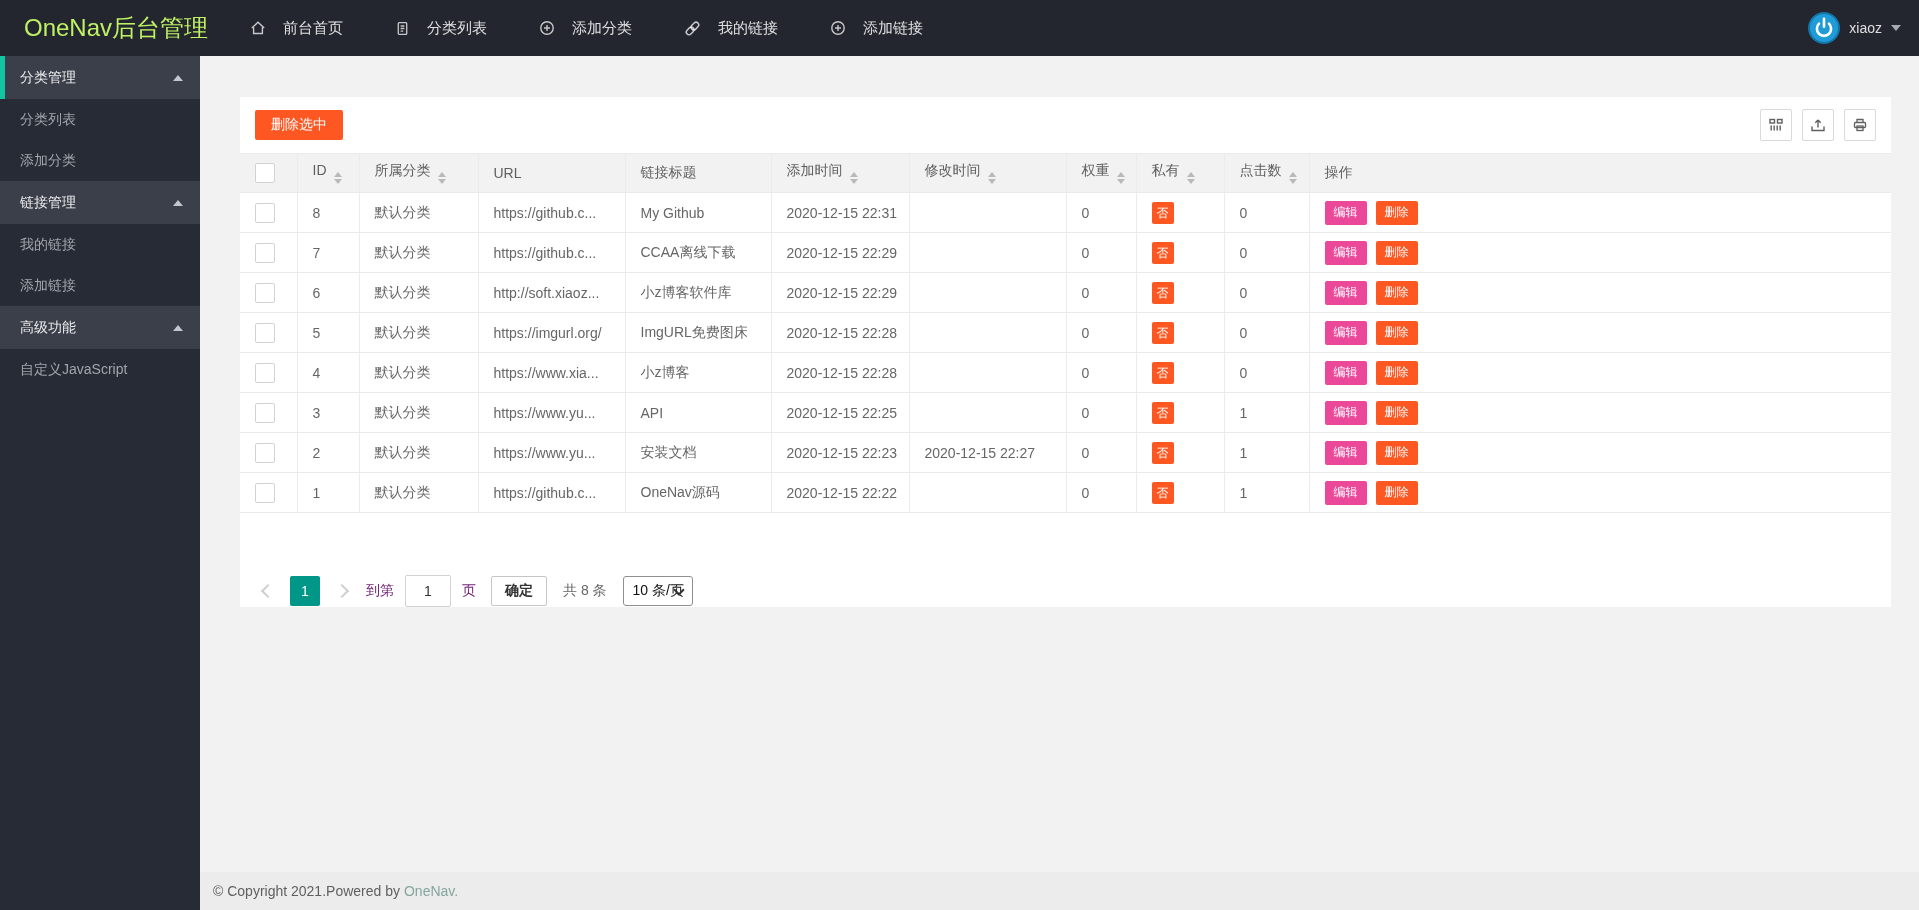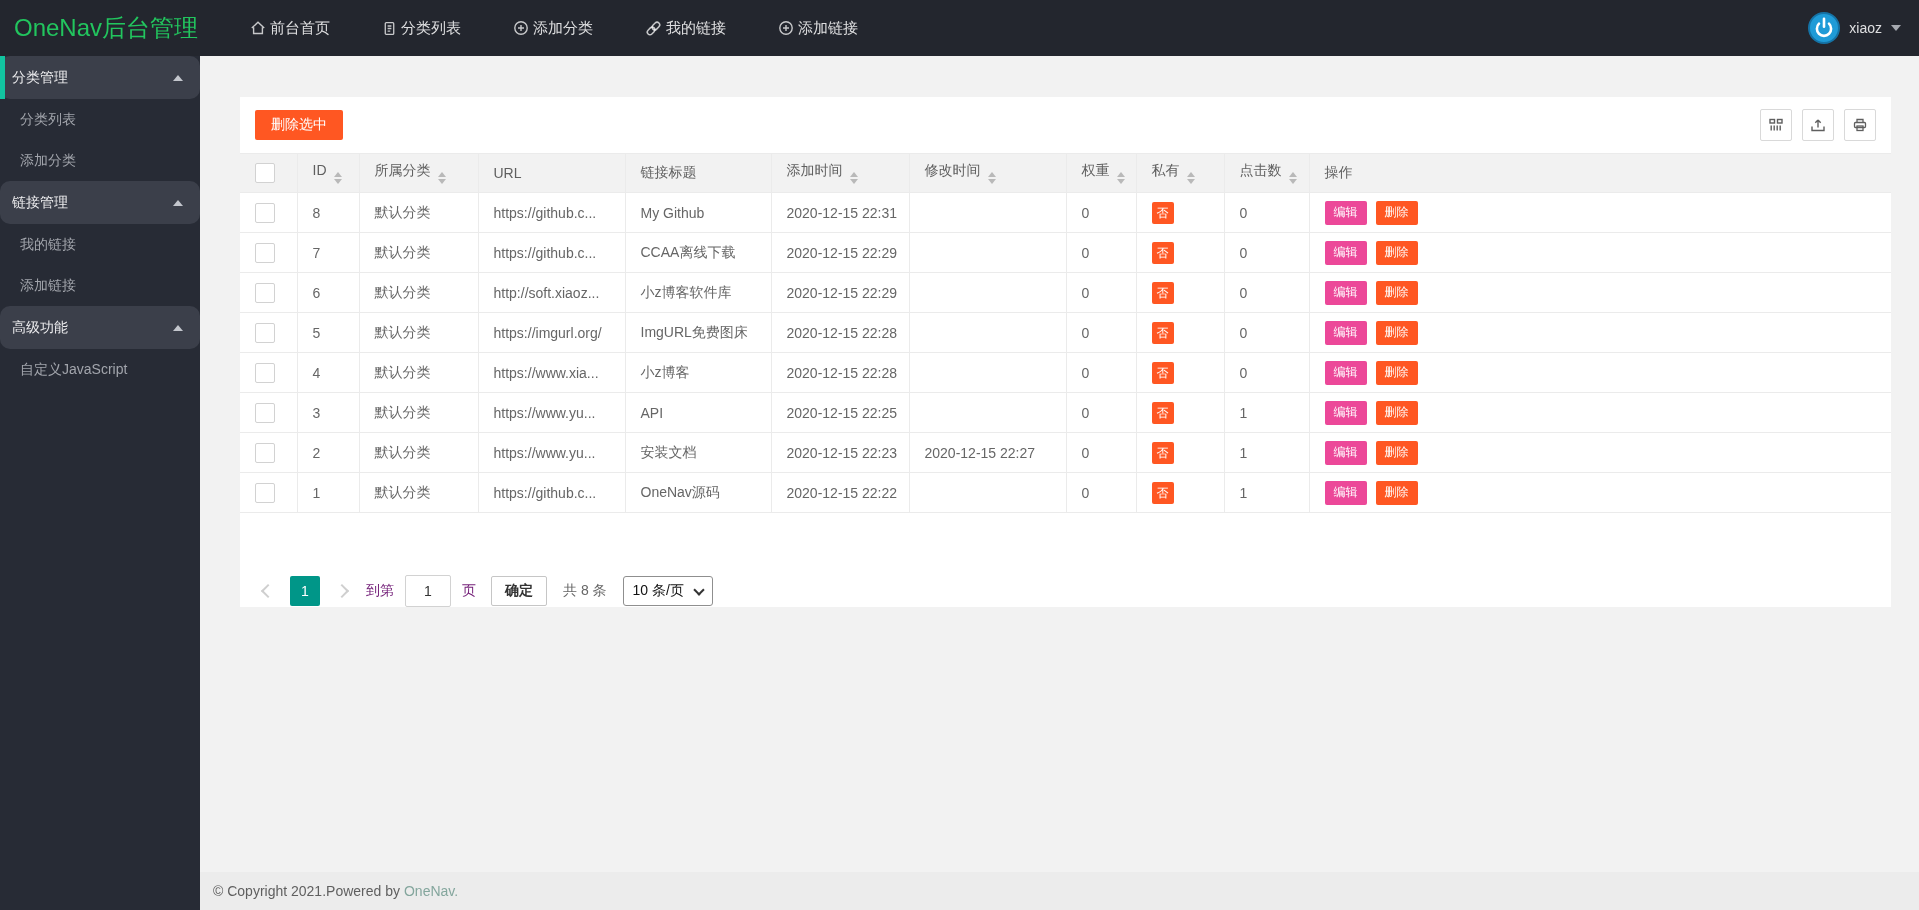--- a/index.html
+++ b/index.html
@@ -1,32 +1,32 @@
 <!DOCTYPE html>
 <html><head>
 <meta charset="utf-8">
 <style>
   html,body{margin:0;padding:0;overflow:hidden;}
   body{width:1919px;height:910px;font-family:"Liberation Sans","DejaVu Sans",sans-serif;background:#F2F2F2;font-size:14px;}
   #app{position:relative;width:1919px;height:910px;}
 
   
   .navbar{position:absolute;top:0;left:0;right:0;height:56px;background:#23262E;display:flex;align-items:center;z-index:5;}
-  .logo{width:200px;box-sizing:border-box;padding-left:14px;font-size:24px;color:#22c55e;cursor:pointer;white-space:nowrap;}
+  .logo{width:200px;box-sizing:border-box;padding-left:24px;font-size:24px;color:#bef264;cursor:pointer;white-space:nowrap;}
   .nav-menu{display:flex;align-items:center;height:100%;margin-left:24px;}
-  .nav-item{display:flex;align-items:center;gap:4px;padding:0 26px;height:100%;color:rgba(255,255,255,.85);font-size:15px;cursor:pointer;text-decoration:none;}
+  .nav-item{display:flex;align-items:center;gap:17px;padding:0 26px;height:100%;color:rgba(255,255,255,.85);font-size:15px;cursor:pointer;text-decoration:none;}
   .nav-icon{display:flex;align-items:center;color:rgba(255,255,255,.75);}
   .nav-user{margin-left:auto;display:flex;align-items:center;gap:9px;padding:0 18px;height:100%;cursor:pointer;text-align:center;}
   .avatar{width:32px;height:32px;display:flex;}
   .username{color:rgba(255,255,255,.85);font-size:14px;}
   .caret-down{width:0;height:0;border-left:5px solid transparent;border-right:5px solid transparent;border-top:6px solid #A6A9B0;}
 
   
   .sidebar{position:absolute;top:56px;left:0;bottom:0;width:200px;background:#272B35;}
-  .side-title{position:relative;height:43px;display:flex;align-items:center;background:#3B3F4A;color:#EDEDEF;padding-left:12px;cursor:pointer;font-size:14px;border-radius:10px;}
+  .side-title{position:relative;height:43px;display:flex;align-items:center;background:#3B3F4A;color:#EDEDEF;padding-left:20px;cursor:pointer;font-size:14px;}
   .side-title.active::before{content:"";position:absolute;left:0;top:0;bottom:0;width:5px;background:#12C4A0;}
   .caret-up{position:absolute;right:17px;width:0;height:0;border-left:5px solid transparent;border-right:5px solid transparent;border-bottom:6px solid #C3C6CD;}
   .side-item{height:41px;display:flex;align-items:center;padding-left:20px;color:#A2A5AC;font-size:14px;cursor:pointer;}
 
   
   .content{position:absolute;top:56px;left:200px;right:0;bottom:0;background:#F2F2F2;display:flex;flex-direction:column;}
   .card{background:#fff;margin:41px 28px 0 40px;height:510px;box-sizing:border-box;}
   .card-toolbar{display:flex;align-items:center;padding:12px 15px;}
   .btn-delete{background:#FF5722;color:#fff;border:none;height:30px;padding:0 16px;font-size:14px;border-radius:2px;cursor:pointer;font-family:inherit;}
   .toolbar-icons{margin-left:auto;display:flex;gap:10px;}
@@ -54,21 +54,21 @@
   .pagination{display:flex;align-items:center;margin-top:62px;padding:0 15px;gap:9px;}
   .page-arrow{width:26px;height:30px;display:flex;align-items:center;justify-content:center;cursor:pointer;}
   .chev{width:8px;height:8px;border-left:2px solid #CFCFCF;border-bottom:2px solid #CFCFCF;}
   .chev-left{transform:rotate(45deg);}
   .chev-right{transform:rotate(-135deg);}
   .page-current{min-width:30px;height:30px;display:flex;align-items:center;justify-content:center;background:#009688;color:#fff;border-radius:2px;cursor:pointer;}
   .pg-text{color:#701a75;margin:0 2px;font-family:Liberation Mono, monospace;}
   .goto-input{width:40px;height:28px;border:1px solid #D2D2D2;border-radius:2px;text-align:center;color:#333;font-size:14px;font-family:inherit;outline:none;}
   .btn-confirm{height:30px;padding:0 13px;background:#fff;border:1px solid #C6C6C6;border-radius:2px;color:#333;font-size:14px;font-weight:600;cursor:pointer;font-family:inherit;margin-left:4px;}
   .pg-total{color:#666;margin:0 7px;}
-  .page-size{position:relative;height:28px;border:1px solid #8F8F8F;border-radius:3px;display:flex;align-items:center;padding:0 28px 0 9px;color:#111;font-size:14px;cursor:pointer;background:#fff;}
+  .page-size{position:relative;height:28px;border:1px solid #8F8F8F;border-radius:3px;display:flex;align-items:center;padding:0 8px 0 9px;color:#111;font-size:14px;cursor:pointer;background:#fff;}
   .select-caret{position:absolute;right:9px;top:9px;width:6px;height:6px;border-right:2px solid #333;border-bottom:2px solid #333;transform:rotate(45deg);}
 
   
   .footer{margin-top:auto;height:38px;background:#ECECEC;display:flex;align-items:center;padding-left:13px;color:#5F5F5F;font-size:14px;}
   .footer-link{color:#84A69D;text-decoration:none;margin-left:4px;cursor:pointer;}
 </style>
 </head>
 <body>
 
 <div id="app">

